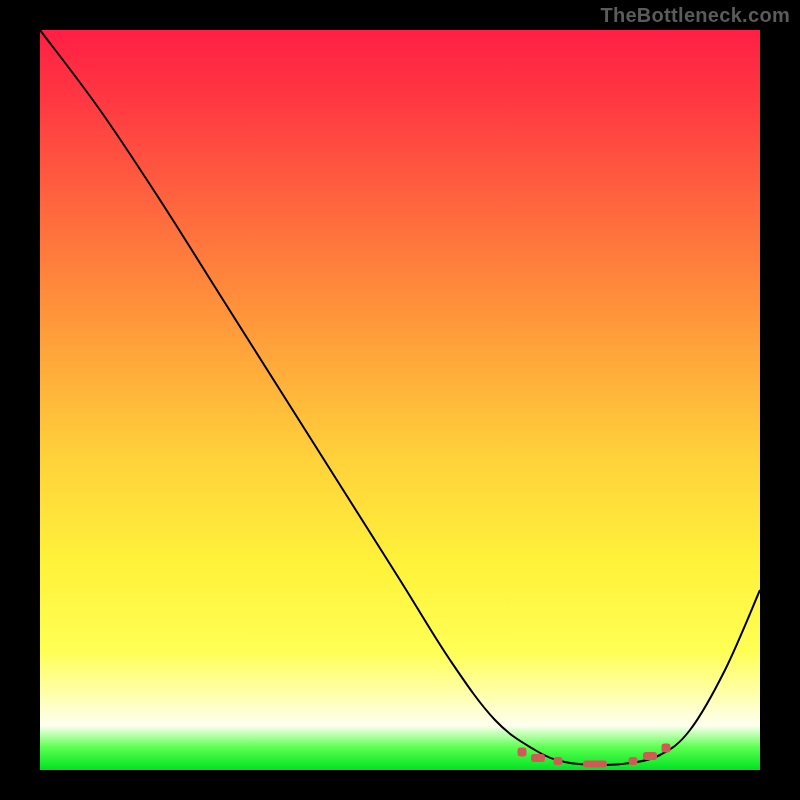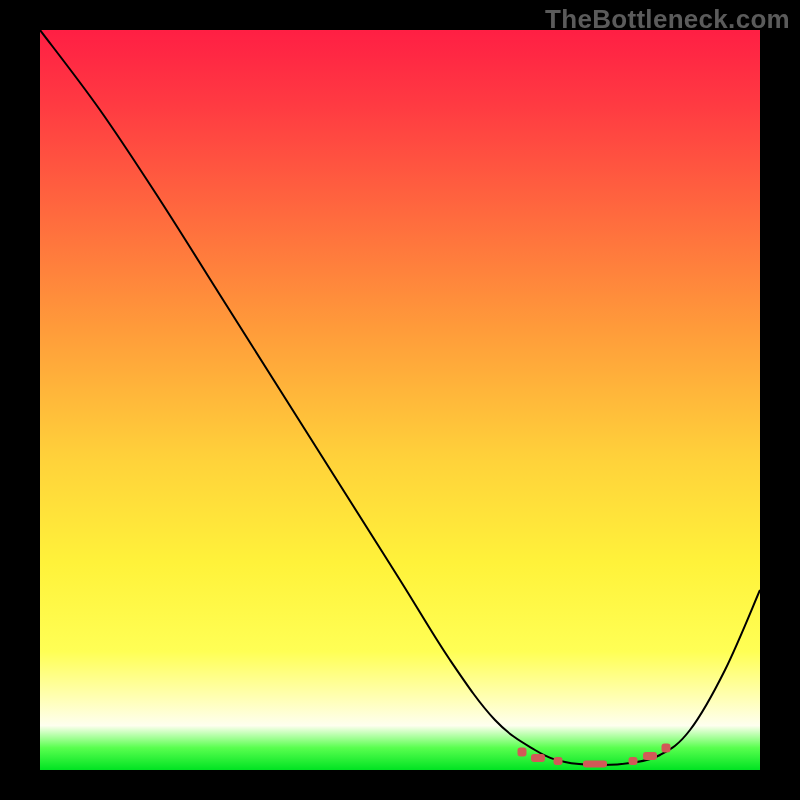--- a/index.html
+++ b/index.html
@@ -14,21 +14,21 @@
   .page {
     position: relative;
     width: 800px;
     height: 800px;
   }
   .watermark {
     position: absolute;
     top: 4px;
     right: 10px;
     color: #5b5b5b;
-    font-size: 26px;
+    font-size: 20px;
     font-weight: 600;
     letter-spacing: 0.3px;
     z-index: 30;
   }
   .frame {
     position: absolute;
     left: 40px;
     top: 30px;
     width: 720px;
     height: 740px;

